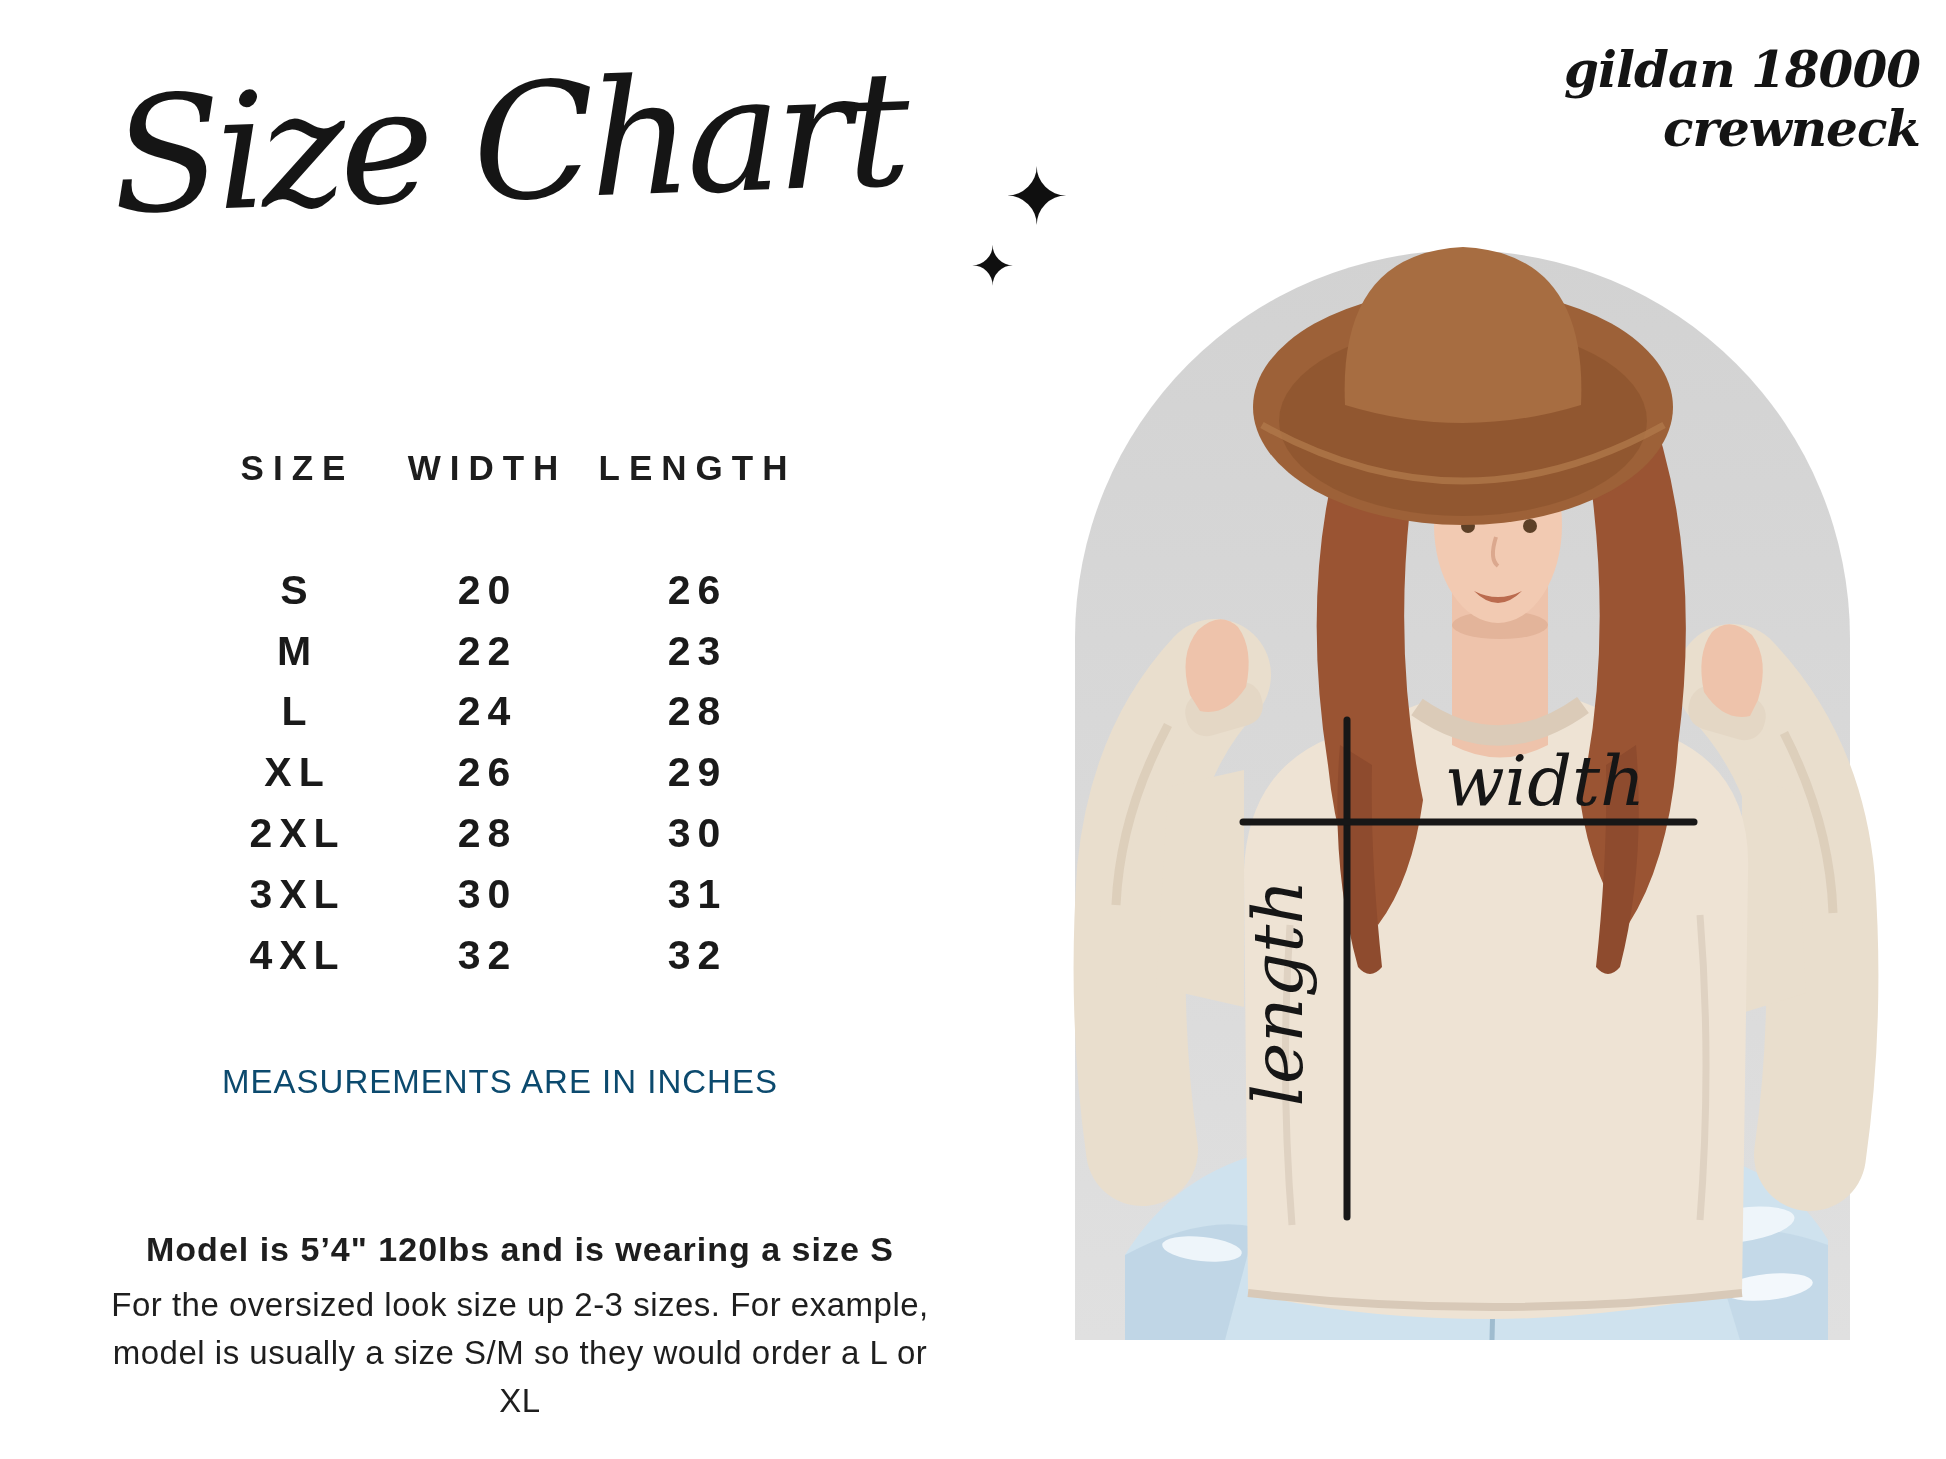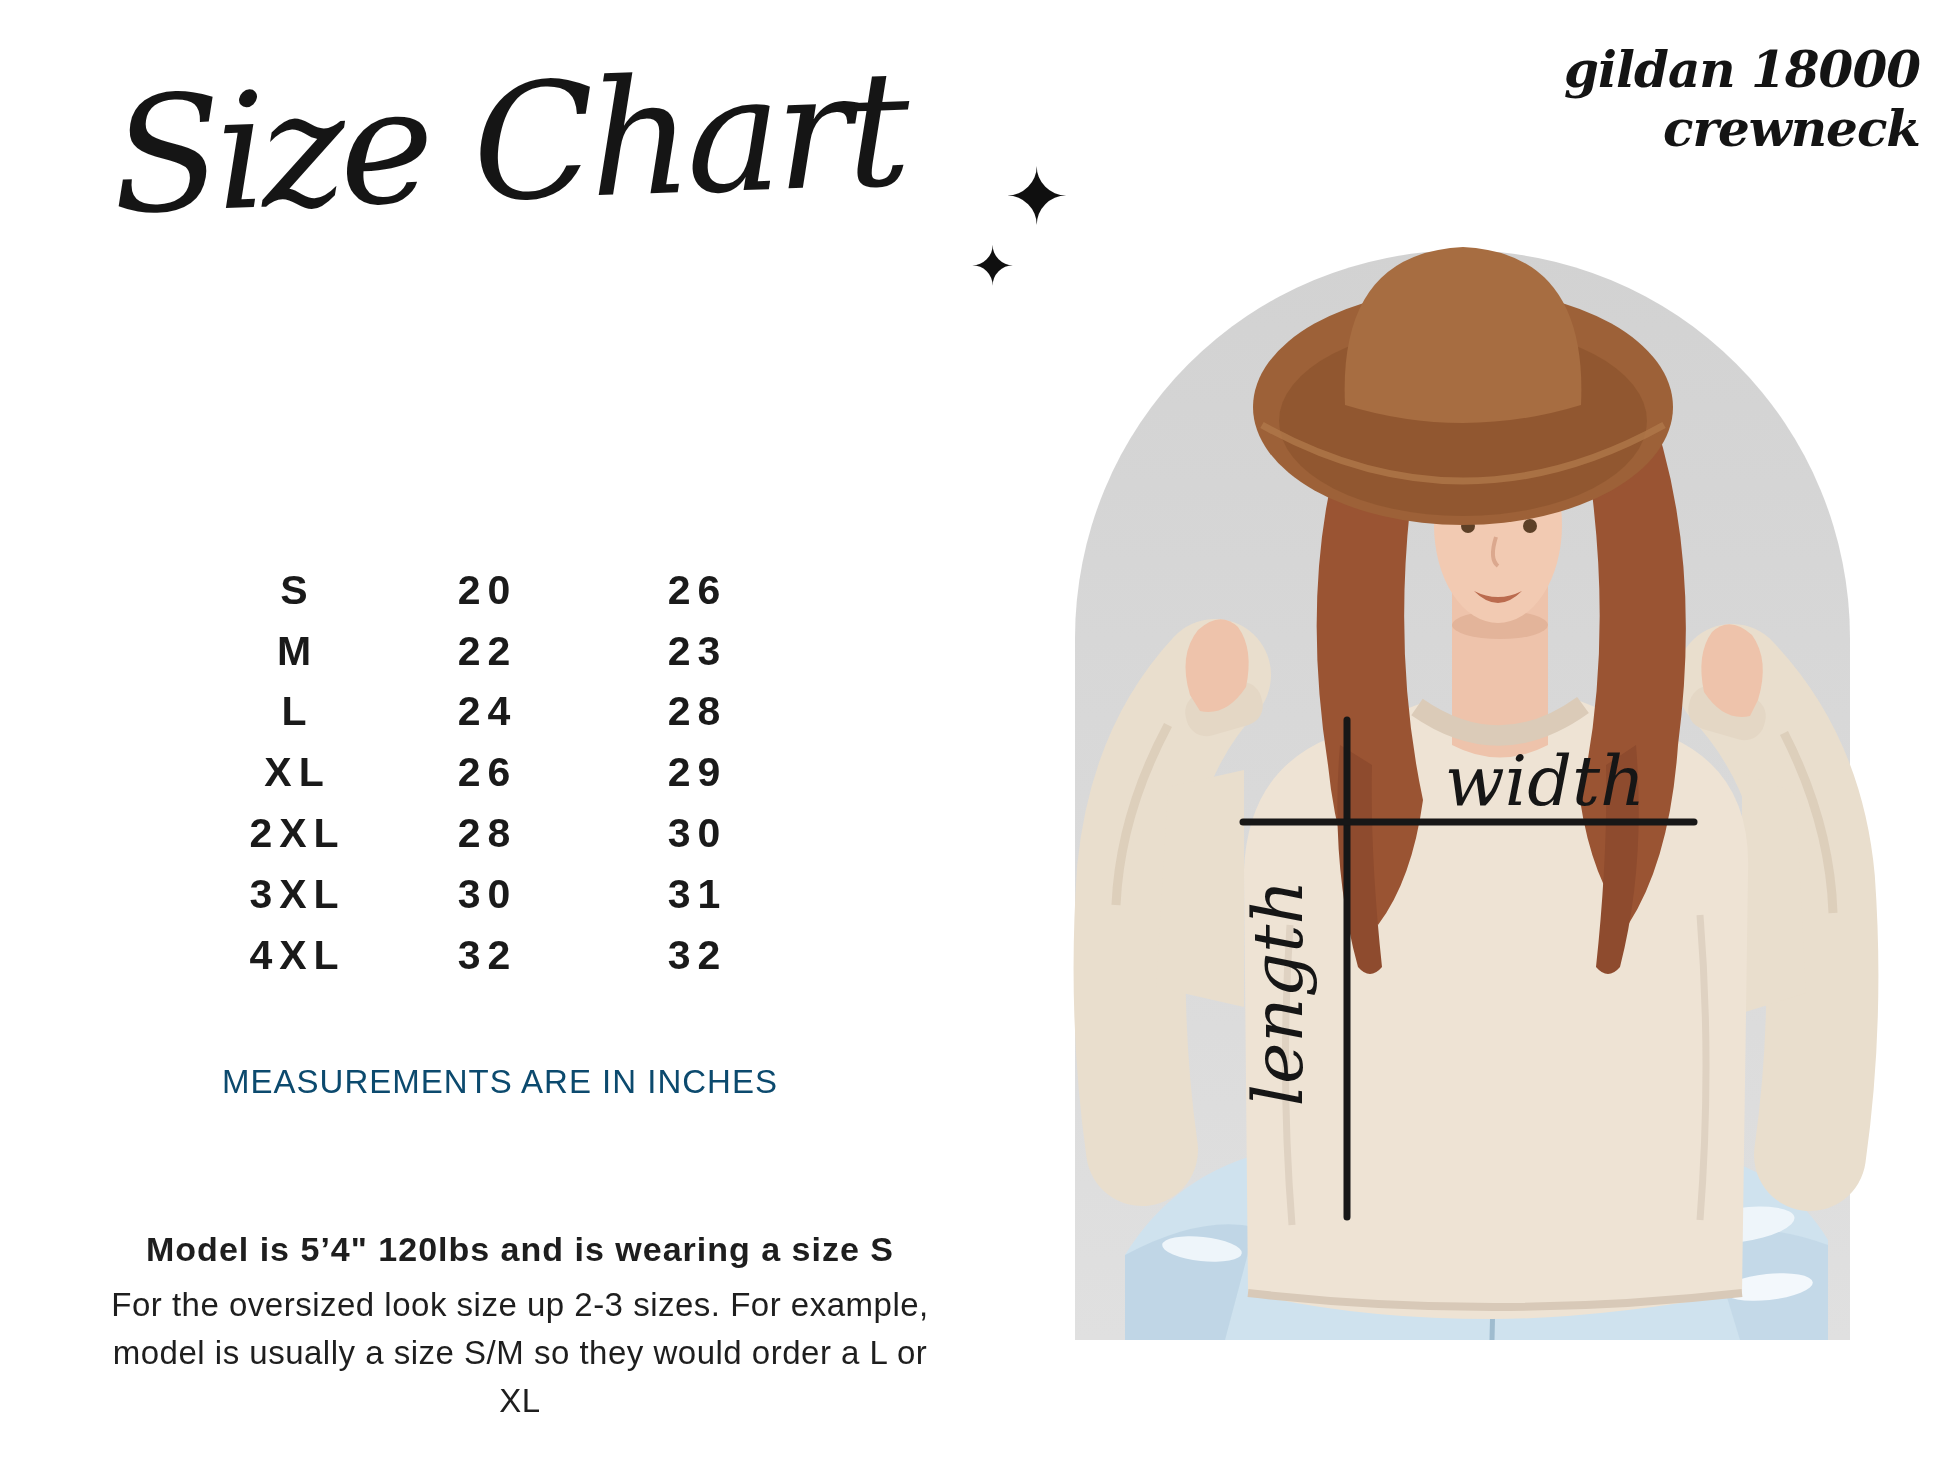--- a/index.html
+++ b/index.html
@@ -45,20 +45,25 @@
 <body>
 
 <div class="canvas">
 
   <div class="brand-note">gildan 18000 crewneck</div>
 
   <div class="page-title">Size Chart</div>
   <div class="sparkle large">✦</div>
   <div class="sparkle small">✦</div>
 
+  <div class="size-header">
+    <div>SIZE</div>
+    <div>WIDTH</div>
+    <div>LENGTH</div>
+  </div>
 
   <div class="table-rows">
     <div class="trow">
       <div>S</div>
       <div>20</div>
       <div>26</div>
     </div>
     <div class="trow">
       <div>M</div>
       <div>22</div>

